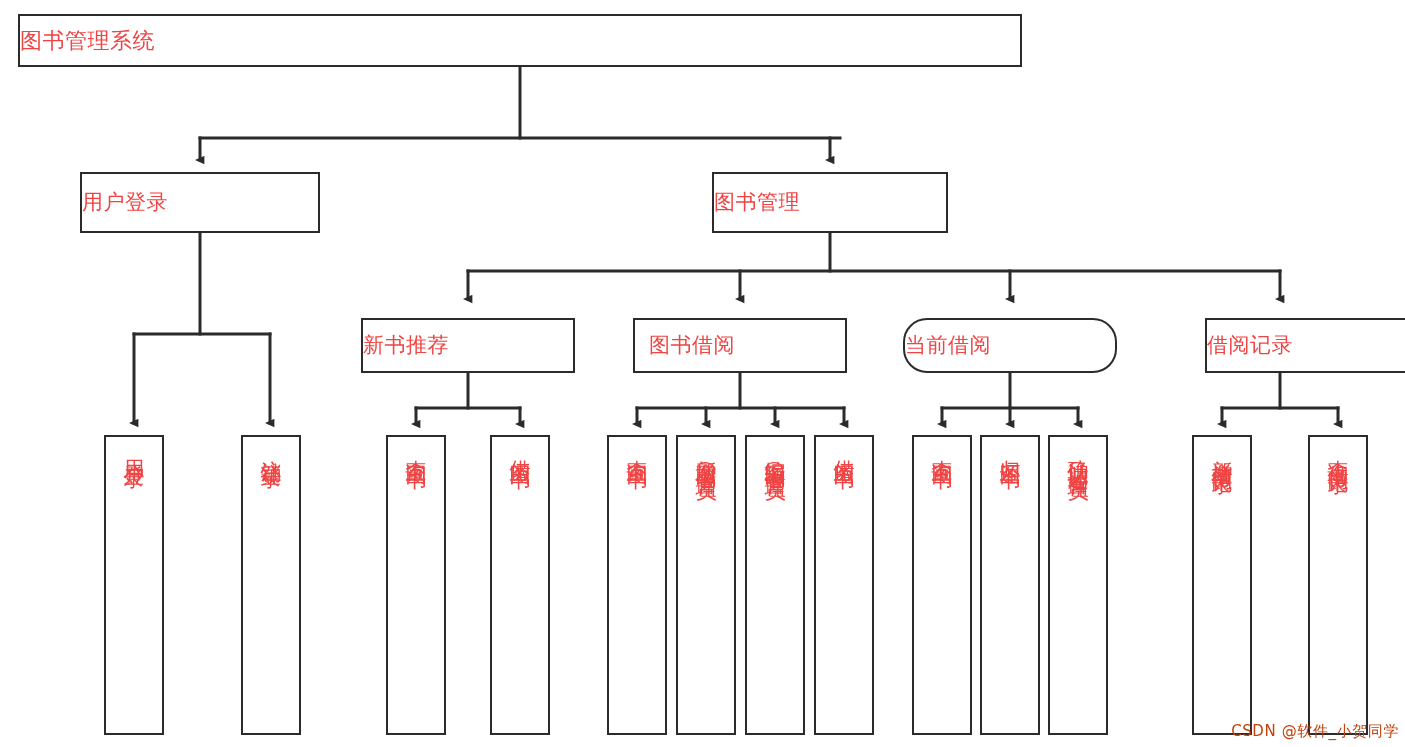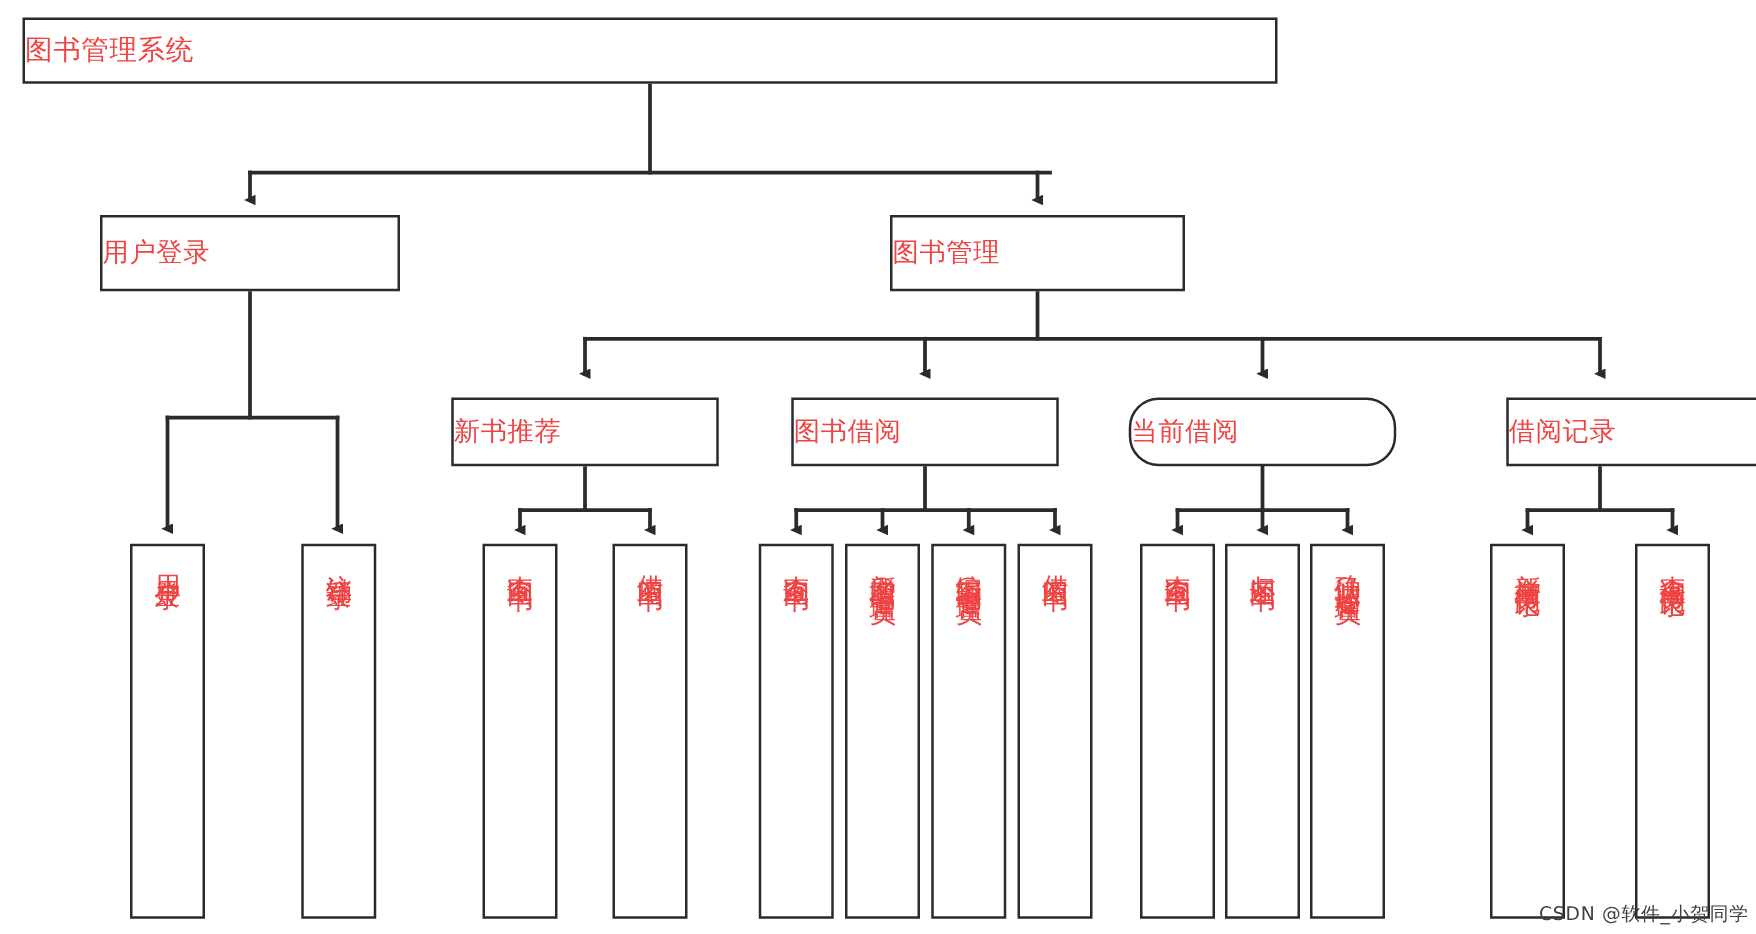--- a/index.html
+++ b/index.html
@@ -60,21 +60,21 @@
     font-size: 21px;
     letter-spacing: 3px;
     line-height: 1.05;
     margin: 0 auto;
   }
   .watermark {
     position: absolute;
     right: 6px;
     bottom: 6px;
     font-size: 15px;
-    color: #404040;
+    color: #c2410c;
     letter-spacing: 0.6px;
     white-space: nowrap;
   }
 </style>
 </head>
 <body>
 
 <div id="diagram-root">
 
   <svg class="wires" viewBox="0 0 1405 747">
@@ -135,21 +135,21 @@
   <div class="node horizontal" style="left:80px; top:172px; width:240px; height:61px;">
     <span class="node-label">用户登录</span>
   </div>
   <div class="node horizontal" style="left:361px; top:318px; width:214px; height:55px;">
     <span class="node-label">新书推荐</span>
   </div>
 
   <div class="node horizontal" style="left:712px; top:172px; width:236px; height:61px;">
     <span class="node-label">图书管理</span>
   </div>
-  <div class="node horizontal" style="left:633px; top:318px; width:214px; height:55px;">
+  <div class="node horizontal" style="left:633px; top:318px; width:214px; height:55px;padding-left:14px;">
     <span class="node-label">图书借阅</span>
   </div>
   <div class="node horizontal" style="left:903px; top:318px; width:214px; height:55px;border-radius:24px;">
     <span class="node-label">当前借阅</span>
   </div>
   <div class="node horizontal" style="left:1173px; top:318px; width:214px; height:55px;margin-left:32px;">
     <span class="node-label">借阅记录</span>
   </div>
 
   <div class="node vertical" style="left:104px; top:435px; width:60px; height:300px;">

